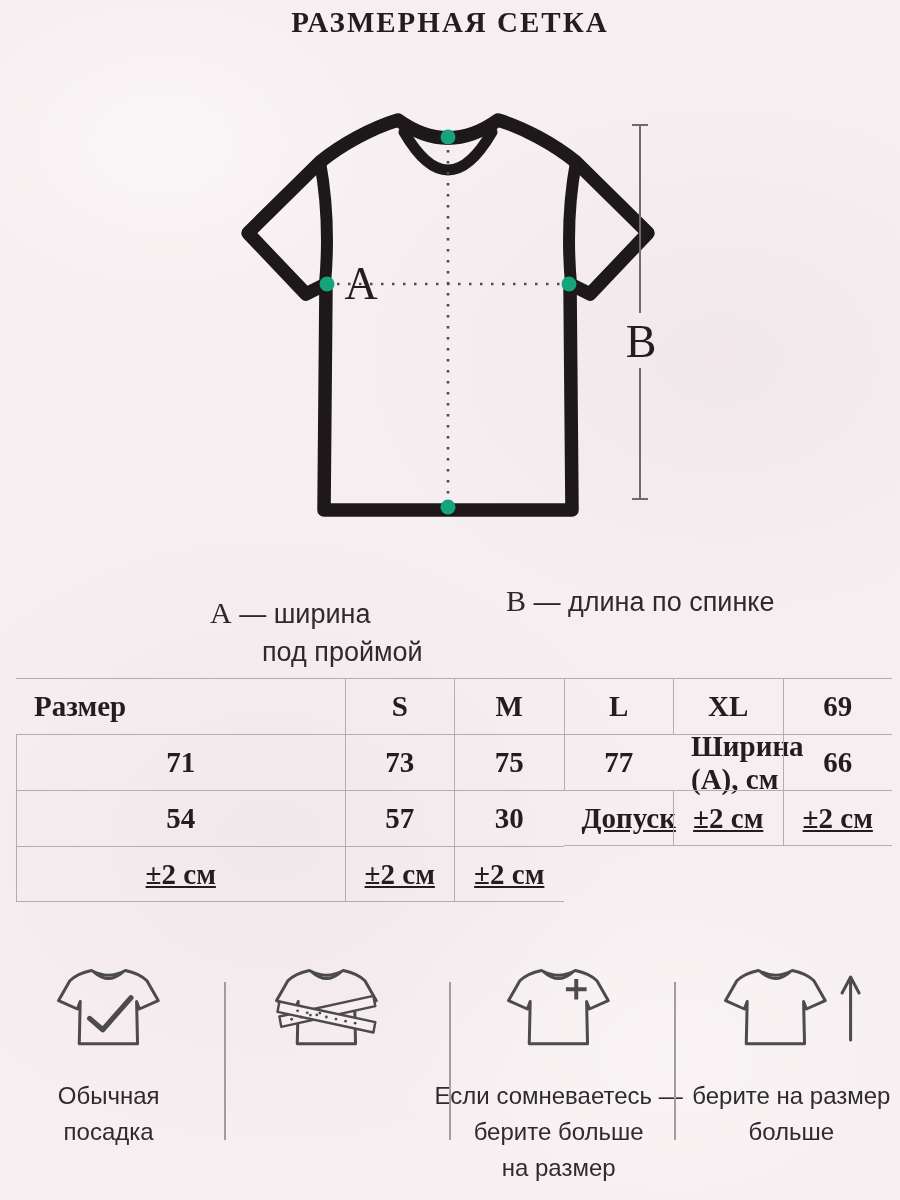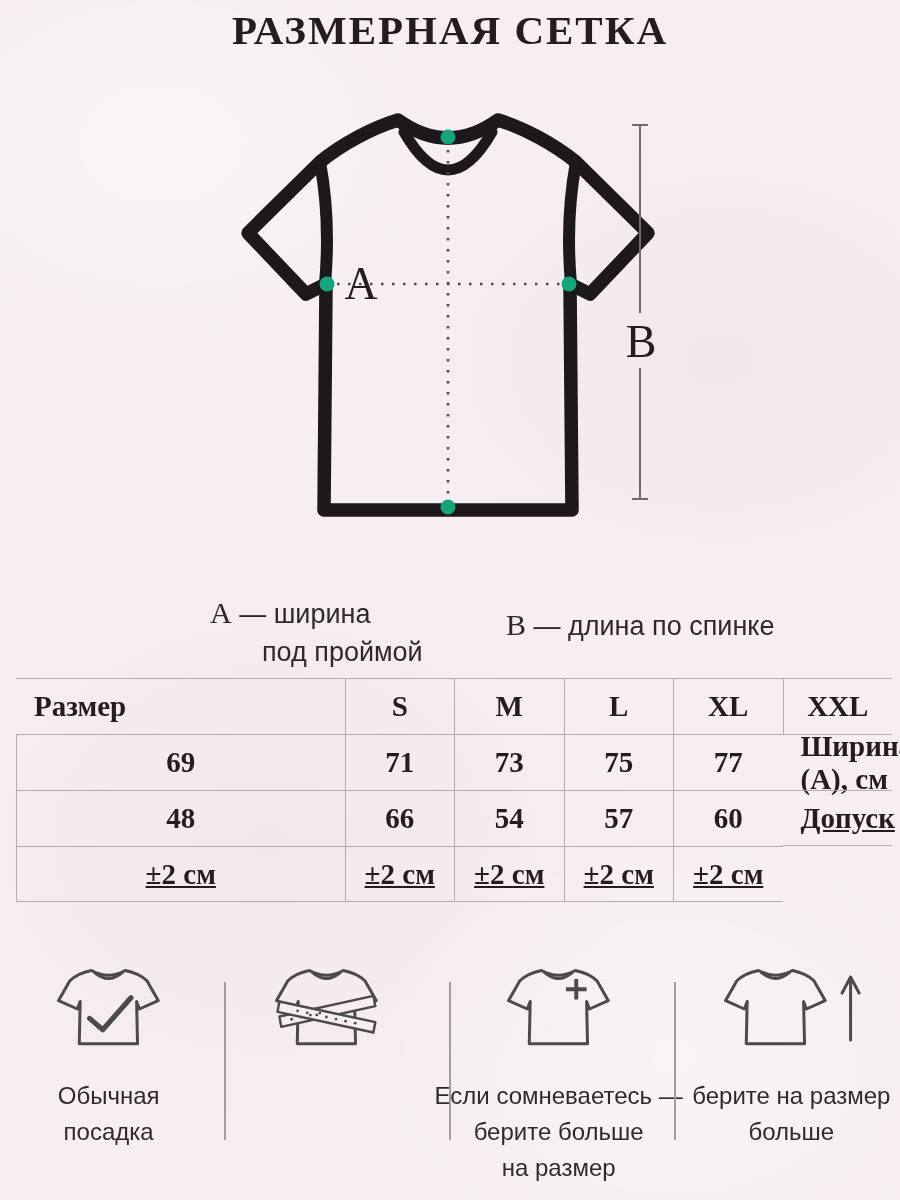--- a/index.html
+++ b/index.html
@@ -10,30 +10,30 @@
       radial-gradient(420px 300px at 18% 12%, rgba(255,255,255,.45), rgba(255,255,255,0) 70%),
       radial-gradient(500px 360px at 80% 30%, rgba(228,214,219,.25), rgba(228,214,219,0) 70%),
       radial-gradient(520px 420px at 30% 70%, rgba(231,219,223,.30), rgba(231,219,223,0) 72%),
       radial-gradient(460px 340px at 75% 88%, rgba(255,255,255,.35), rgba(255,255,255,0) 70%),
       #f6eef0;
     color:#241d1f;
   }
   .title {
     position:absolute; top:6px; left:0; width:100%; text-align:center;
     font-family:"Liberation Serif", serif; font-weight:700;
-    font-size:41px; letter-spacing:2px; color:#241d1f;
+    font-size:29px; letter-spacing:2px; color:#241d1f;
   }
   .diagram { position:absolute; left:220px; top:100px; }
 
   
   .legend { position:absolute; top:582px; left:0; width:100%; font-size:27px; color:#2e2a2b; }
   .legend .serif-letter { font-family:"Liberation Serif", serif; font-size:30px; }
   .legend-a { position:absolute; left:198px; top:12px; line-height:38px;margin-left:12px; }
   .legend-a .l2 { padding-left:52px;text-align:right; }
-  .legend-b { position:absolute; left:506px; top:0; line-height:38px;margin-top:24px; }
+  .legend-b { position:absolute; left:506px; top:0; line-height:38px; }
 
   
   .size-table {
     position:absolute; left:16px; top:678px; width:876px;
     display:grid; grid-template-columns:37.5% 12.5% 12.5% 12.5% 12.5% 12.5%;
     grid-auto-rows:56px;
     font-family:"Liberation Serif", serif; font-weight:700; font-size:29px; color:#241d1f;
   }
   .size-table .cell {
     display:flex; align-items:center; justify-content:center;
@@ -100,34 +100,32 @@
     </div>
   </div>
 
   <div class="size-table">
 
     <div class="cell rowlabel">Размер</div>
     <div class="cell vline">S</div>
     <div class="cell vline">M</div>
     <div class="cell vline">L</div>
     <div class="cell vline">XL</div>
-    <div class="cell vline">XXL</div>
 
     <div class="cell vline">69</div>
     <div class="cell vline">71</div>
     <div class="cell vline">73</div>
     <div class="cell vline">75</div>
     <div class="cell vline">77</div>
 
     <div class="cell rowlabel">Ширина (А), см</div>
-    <div class="cell vline">48</div>
     <div class="cell vline">66</div>
     <div class="cell vline">54</div>
     <div class="cell vline">57</div>
-    <div class="cell vline">60</div>
+    <div class="cell vline">30</div>
 
     <div class="cell rowlabel lastrow">Допуск</div>
     <div class="cell vline lastrow">±2 см</div>
     <div class="cell vline lastrow">±2 см</div>
     <div class="cell vline lastrow">±2 см</div>
     <div class="cell vline lastrow">±2 см</div>
     <div class="cell vline lastrow">±2 см</div>
   </div>
 
   <div class="fit-guide">

